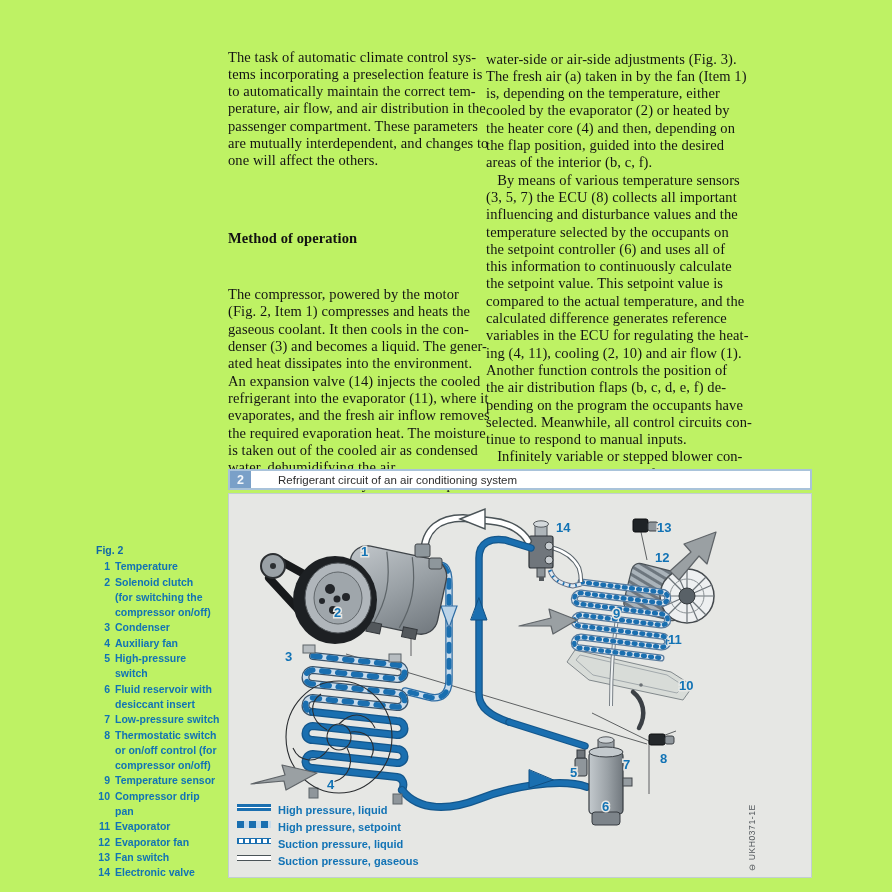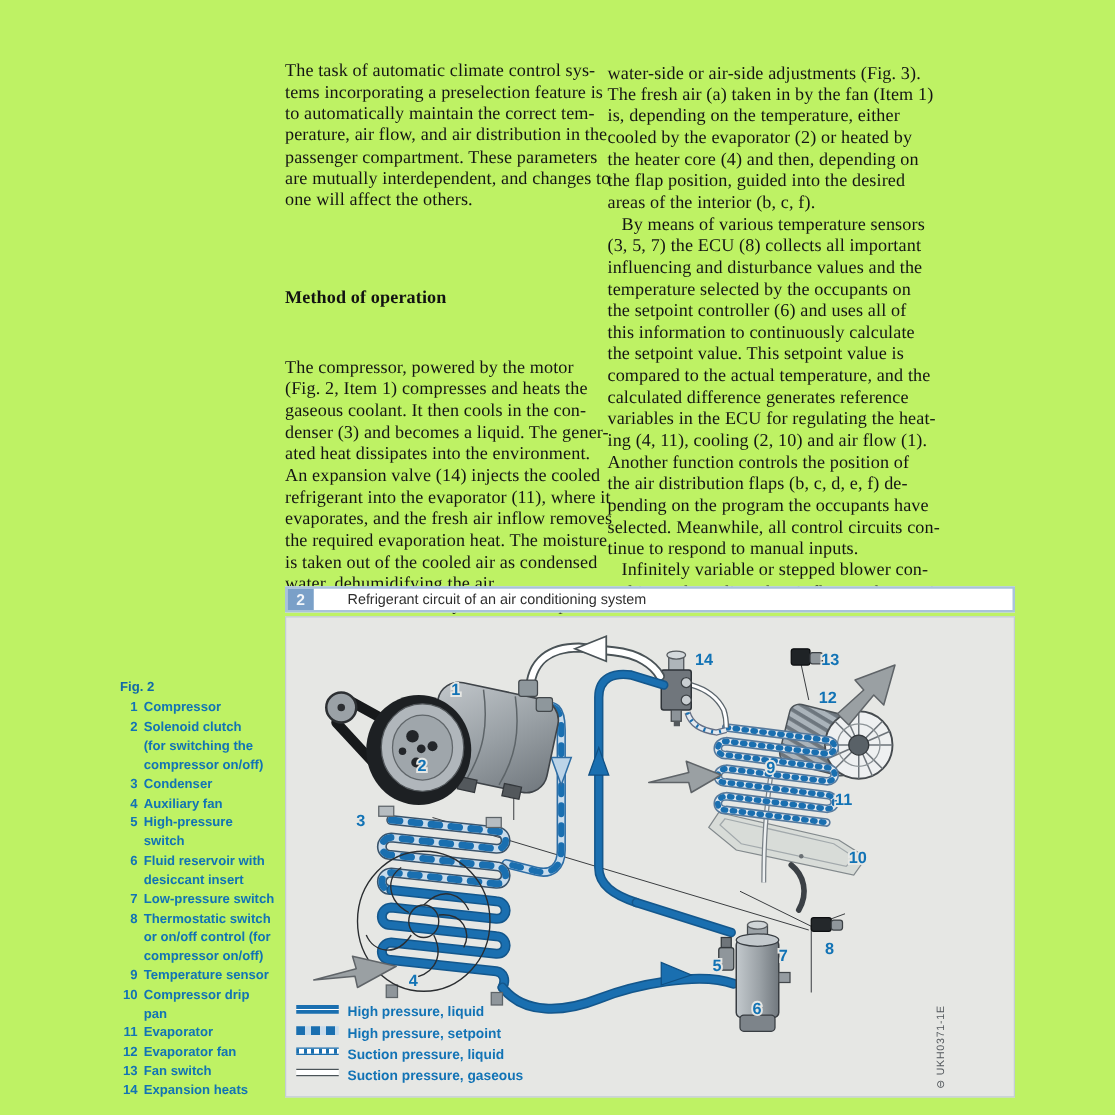--- a/index.html
+++ b/index.html
@@ -327,21 +327,21 @@
     <div id="fig-stamp">
       <span>⊖</span>
       <span>UKH0371-1E</span>
     </div>
   </div>
 
   <div id="caption">
     <div class="cap-title">Fig. 2</div>
     <div class="cap-item">
       <span class="cap-num">1</span>
-      <span class="cap-text">Compressor</span>
+      <span class="cap-text">Temperature</span>
     </div>
     <div class="cap-item">
       <span class="cap-num">2</span>
       <span class="cap-text">Solenoid clutch
 (for switching the
 compressor on/off)</span>
     </div>
     <div class="cap-item">
       <span class="cap-num">3</span>
       <span class="cap-text">Condenser</span>
@@ -386,17 +386,17 @@
     <div class="cap-item">
       <span class="cap-num">12</span>
       <span class="cap-text">Evaporator fan</span>
     </div>
     <div class="cap-item">
       <span class="cap-num">13</span>
       <span class="cap-text">Fan switch</span>
     </div>
     <div class="cap-item">
       <span class="cap-num">14</span>
-      <span class="cap-text">Expansion heats</span>
+      <span class="cap-text">Electronic valve</span>
     </div>
   </div>
 
 </div>
 
 </body></html>

